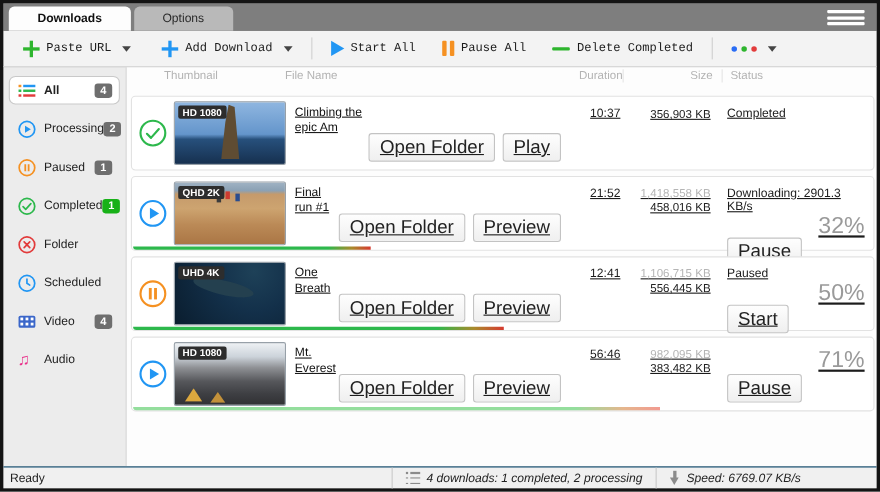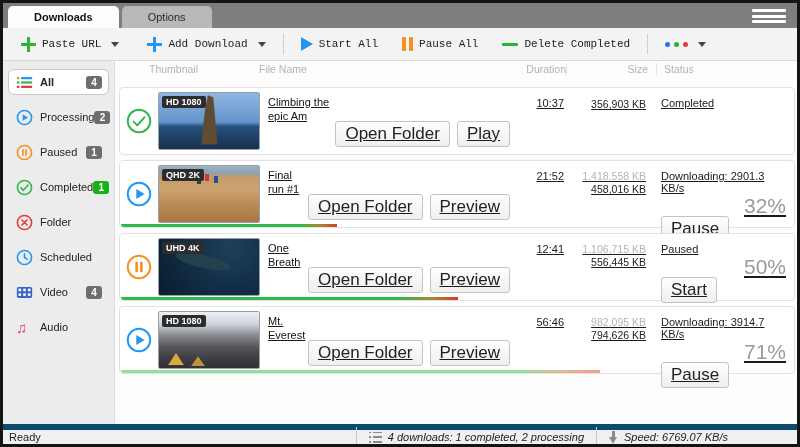--- a/index.html
+++ b/index.html
@@ -106,21 +106,21 @@
   .csize .done { color:#222; margin-top:1px; }
   .cstatus { width:132px; margin-left:8px; flex:0 0 auto; display:flex; flex-direction:column;
              padding:9px 0 7px 7px; }
   .pct { align-self:flex-end; font-size:21px; color:#9a9a9a; line-height:1; margin-top:1px; }
   .cstatus .btn { align-self:flex-start; margin-top:auto; }
   .pbar { position:absolute; left:1px; bottom:0; height:3px; border-radius:0 0 0 3px; z-index:2; }
   .pbar.bright { background:linear-gradient(to right,#2db84c 0%,#2db84c 82%,#a98a2c 92%,#d63a2f 100%); }
   .pbar.pale { background:linear-gradient(to right,#94de9d 0%,#94de9d 84%,#e5b68d 93%,#f29a90 100%); }
 
   
-  .statusbar { height:20px; background:#f0f0f0; border-top:6px solid #0c4a6e;
+  .statusbar { height:20px; background:#f0f0f0; border-top:1px solid #0c4a6e;
                display:flex; align-items:center; flex:0 0 auto; padding:0 0 0 6px; color:#222; }
   .ssep { width:1px; height:20px; background:#c9c9c9; }
   .sgroup { display:flex; align-items:center; gap:6px; padding:0 12px;font-style:italic; }
   .listicon { width:13px; height:11px; display:flex; flex-direction:column; justify-content:space-between; }
   .listicon i { display:block; height:1.5px; background:#8b8b8b; position:relative; margin-left:4px; }
   .listicon i:before { content:""; position:absolute; left:-4px; top:0; width:2px; height:1.5px; background:#8b8b8b; }
   .darr { position:relative; width:9px; height:13px; }
   .darr:before { content:""; position:absolute; left:3px; top:0; width:3px; height:7px; background:#8b8b8b; }
   .darr:after { content:""; position:absolute; left:0; top:6px; width:0; height:0;
                 border-left:4.5px solid transparent; border-right:4.5px solid transparent;
@@ -360,24 +360,23 @@
           <div class="finfo">
             <div class="fname">Mt. Everest Climb from North Side 2016.mp4</div>
             <div class="fbtns">
               <button class="btn">Open Folder</button>
               <button class="btn">Preview</button>
             </div>
           </div>
           <div class="cdur">56:46</div>
           <div class="csize">
             <div class="total">982,095 KB</div>
-            <div class="done">794,626 KB</div>
+            <div class="done">383,482 KB</div>
           </div>
           <div class="cstatus">
-            <span>Downloading: 3914.7 KB/s</span>
             <span class="pct">71%</span>
             <button class="btn">Pause</button>
           </div>
           <div class="pbar pale" style="width: 71%;"></div>
         </div>
 
       </div>
     </div>
   </div>
 

